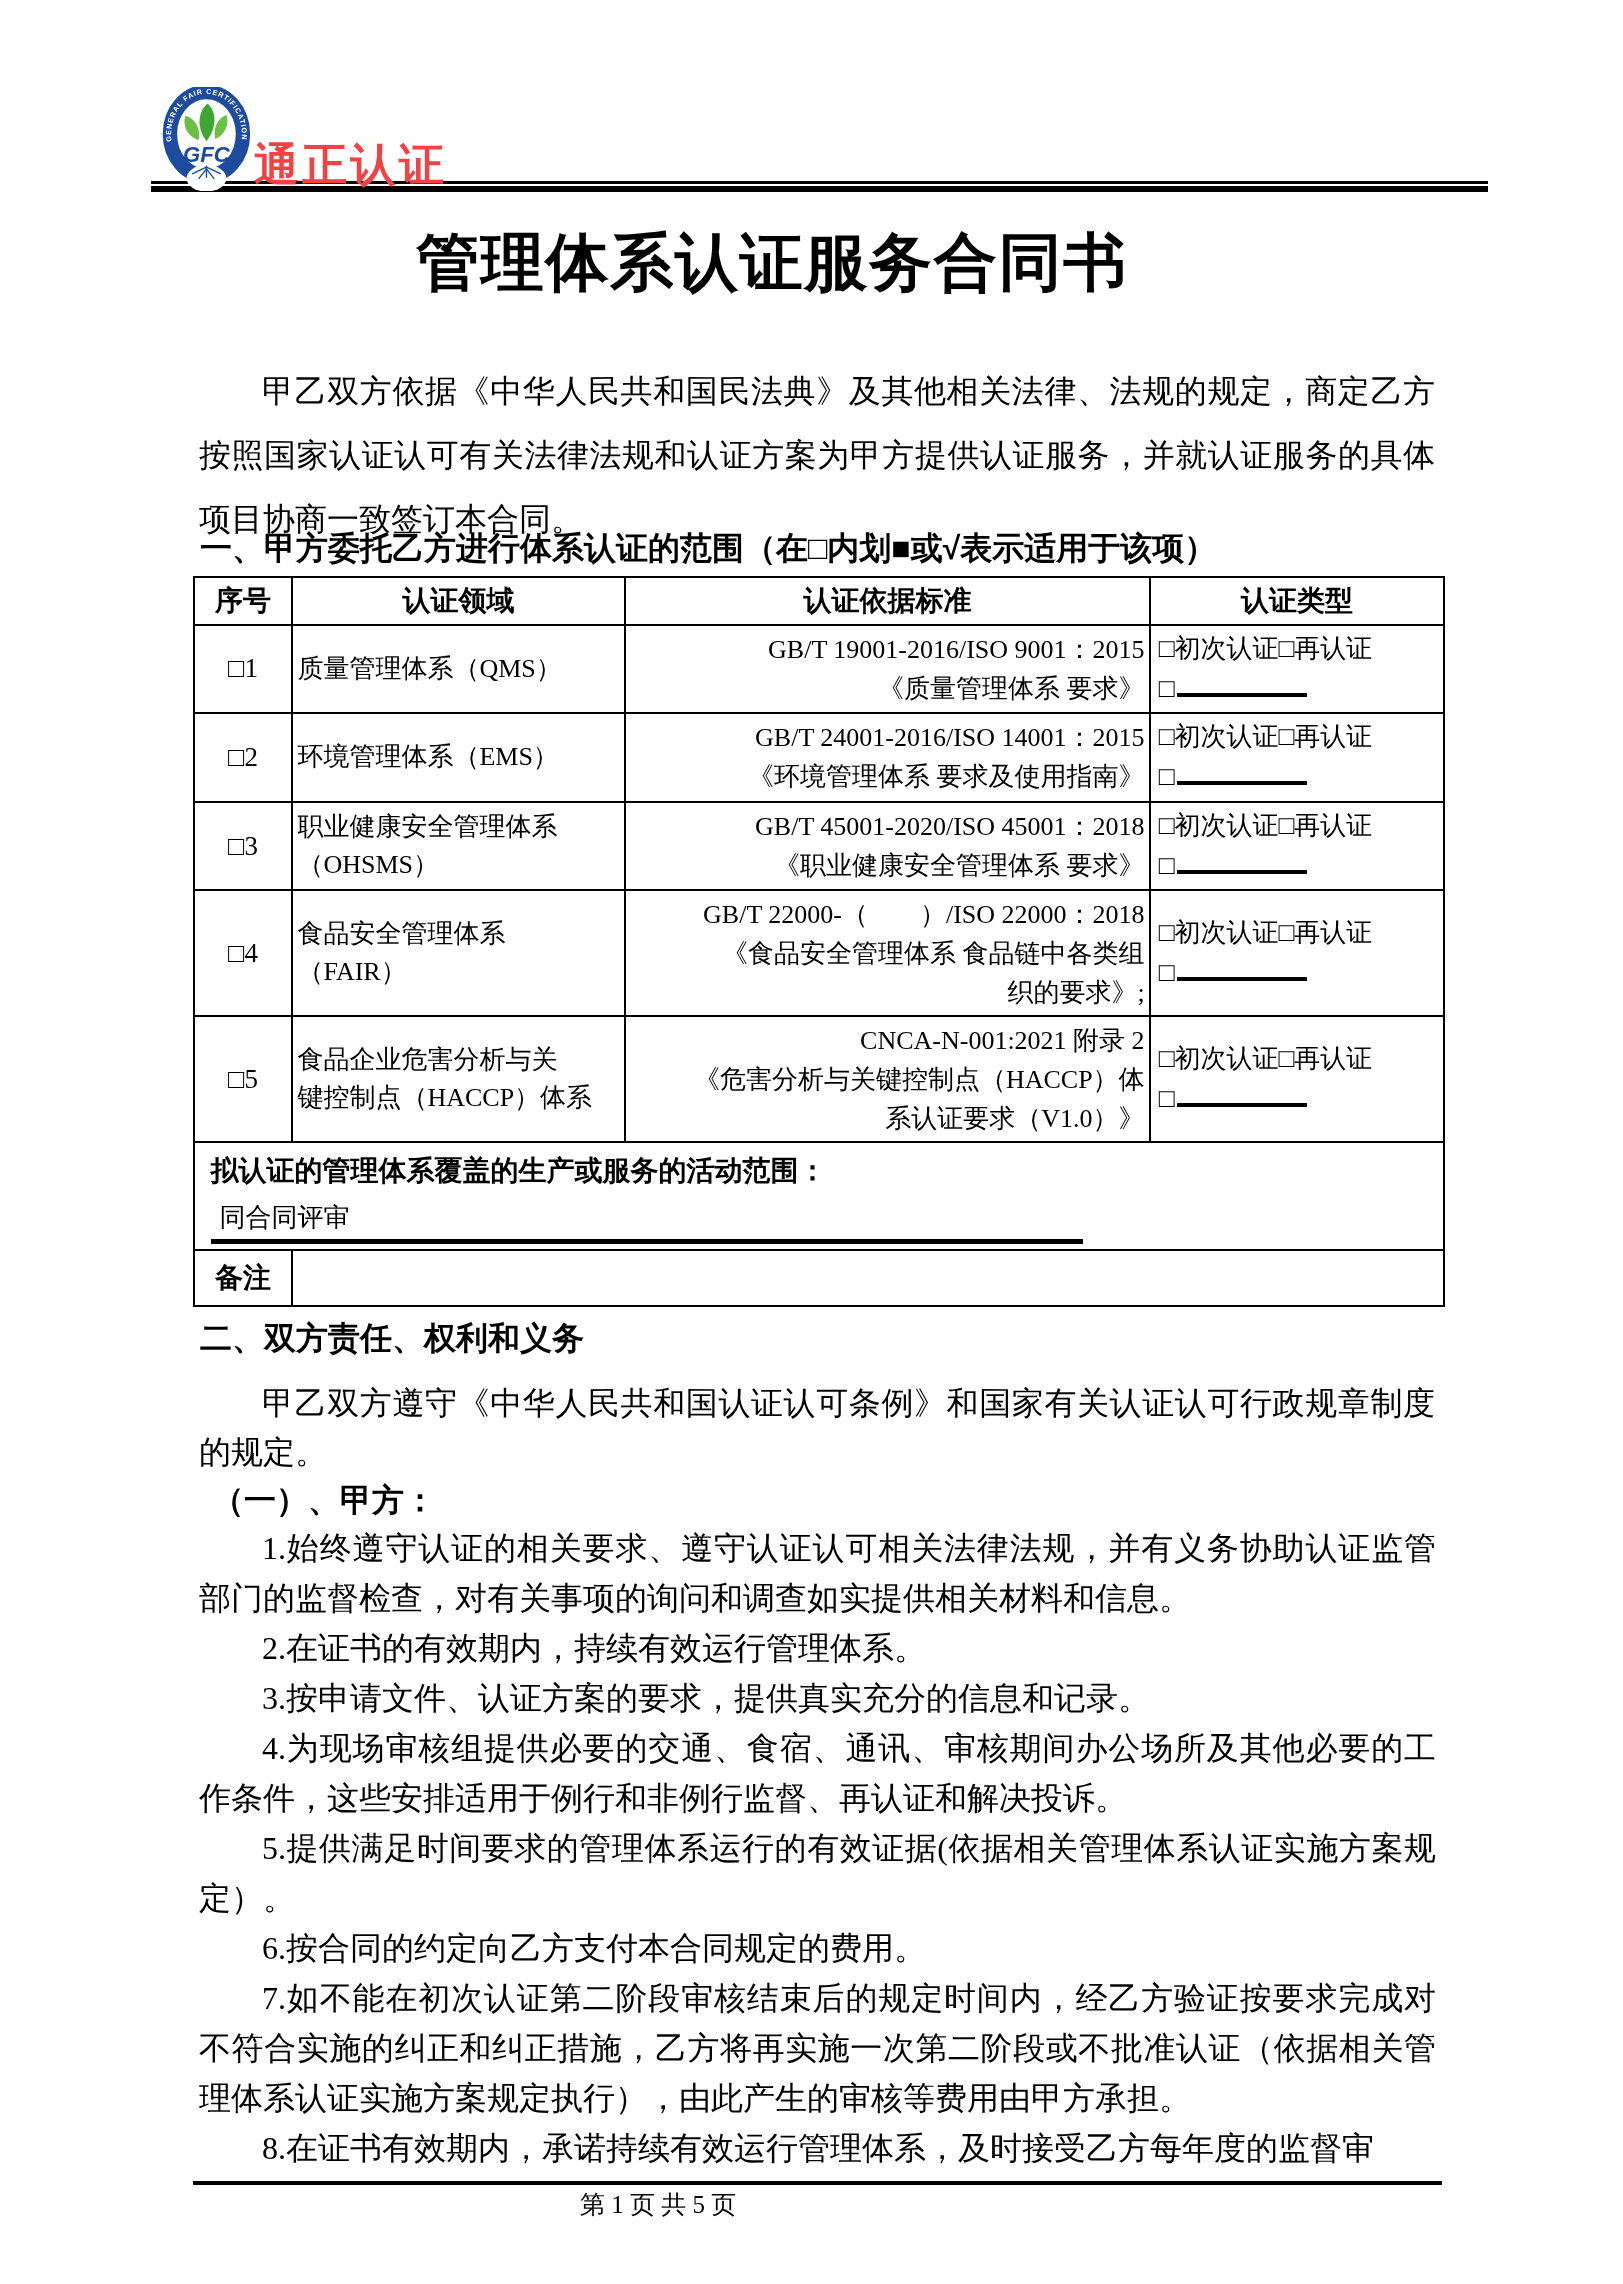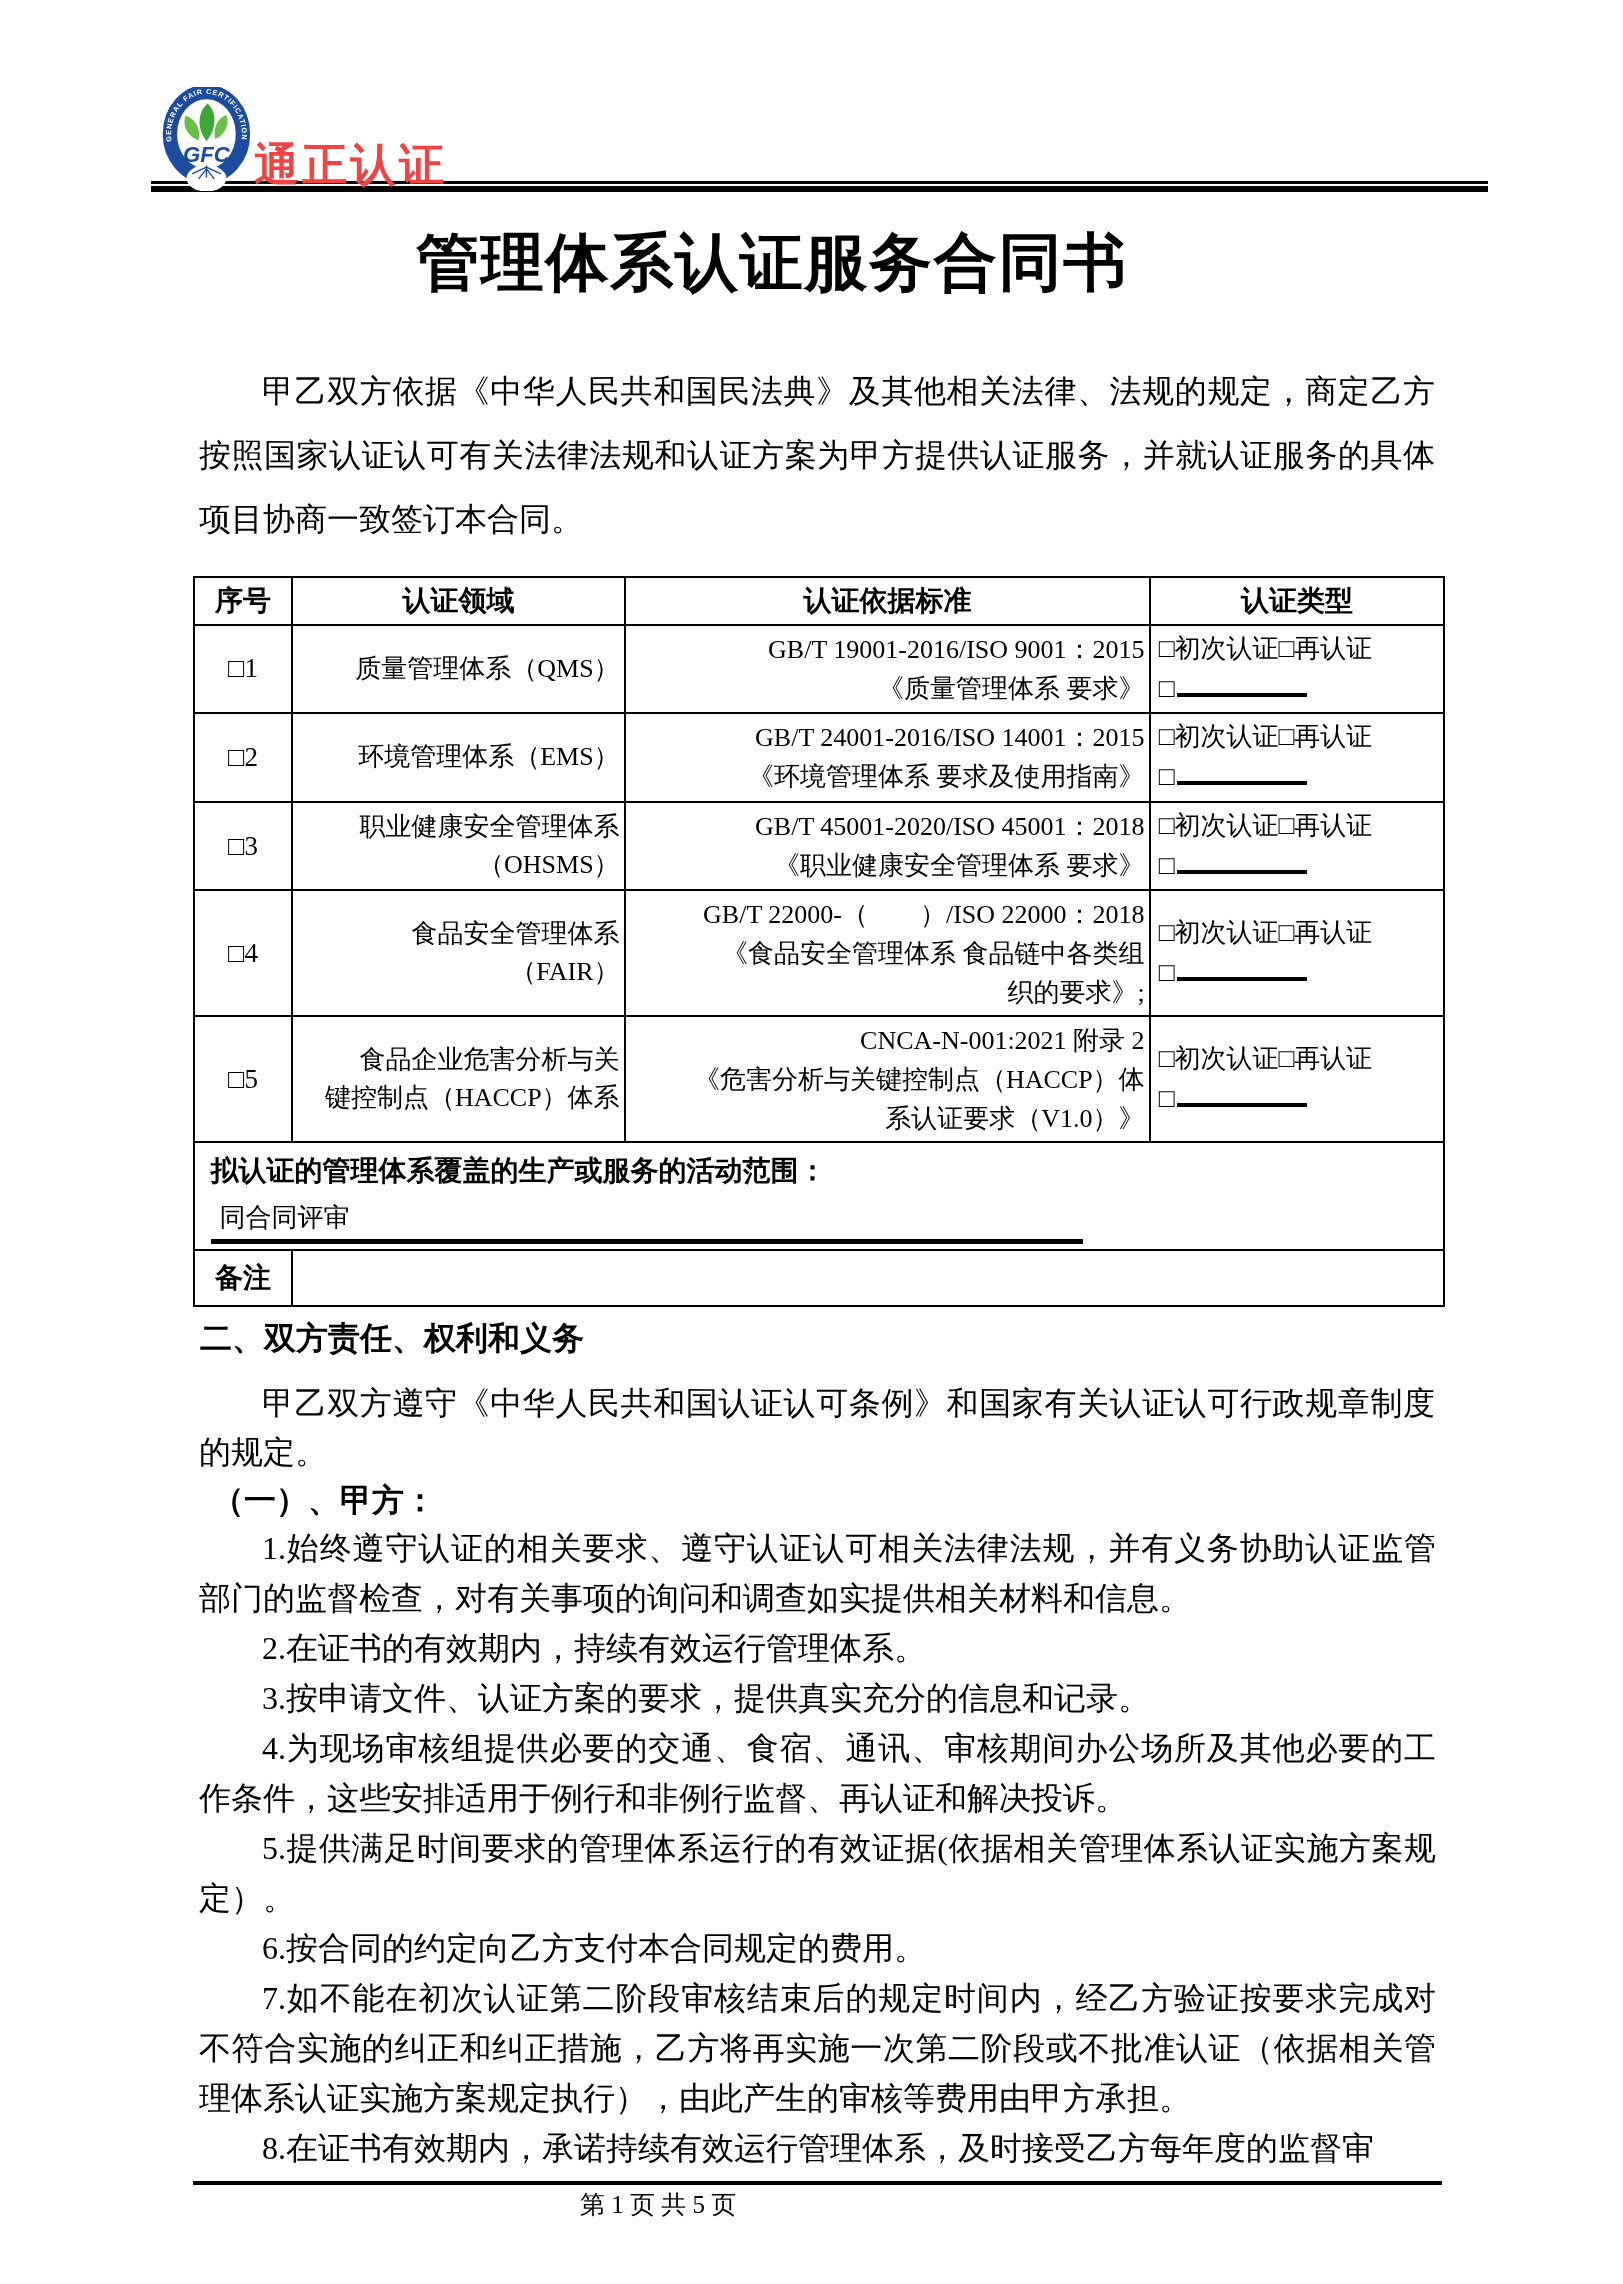--- a/index.html
+++ b/index.html
@@ -34,21 +34,21 @@
   }
 
   
   table.scope-table {
     position:absolute; left:193px; top:576px; width:1249px;
     border-collapse:collapse; table-layout:fixed; font-size:26px;
   }
   .scope-table th, .scope-table td { border:2.2px solid #000; padding:3.3px 4.4px; vertical-align:middle; }
   .scope-table th { height:39px; font-weight:bold; font-size:28px; text-align:center; }
   td.c-no    { text-align:center; font-size:27px; }
-  td.c-field { text-align:right; white-space:pre-line; line-height:38px; }
+  td.c-field { text-align:left; white-space:pre-line; line-height:38px; }
   td.c-std   { text-align:right; padding-left:22px; white-space:pre-line; line-height:39px; }
   td.c-type  { text-align:left; padding-left:7.8px; line-height:40px; }
   .blank-line {
     display:inline-block; width:130px; height:22px;
     border-bottom:4.4px solid #000; margin-left:2.2px;
   }
   td.c-scope { padding:7.8px 5.5px 5.5px 15.5px; }
   .scope-label { font-weight:bold; font-size:28px; line-height:40px; }
   .scope-line {
     width:863px; border-bottom:5px solid #000;
@@ -104,20 +104,21 @@
     </g>
   </svg>
   <div class="brand">通正认证</div>
   <div class="rule-top"></div>
   <div class="rule-bottom"></div>
 
   <div class="doc-title">管理体系认证服务合同书</div>
 
   <p class="intro">甲乙双方依据《中华人民共和国民法典》及其他相关法律、法规的规定，商定乙方按照国家认证认可有关法律法规和认证方案为甲方提供认证服务，并就认证服务的具体项目协商一致签订本合同。</p>
 
+  <div class="h-one">一、甲方委托乙方进行体系认证的范围（在□内划■或√表示适用于该项）</div>
 
   <table class="scope-table">
     <colgroup>
         <col style="width:98px">
         <col style="width:333px">
         <col style="width:525px">
         <col style="width:294px">
       </colgroup>
     <tbody>
         <tr>

